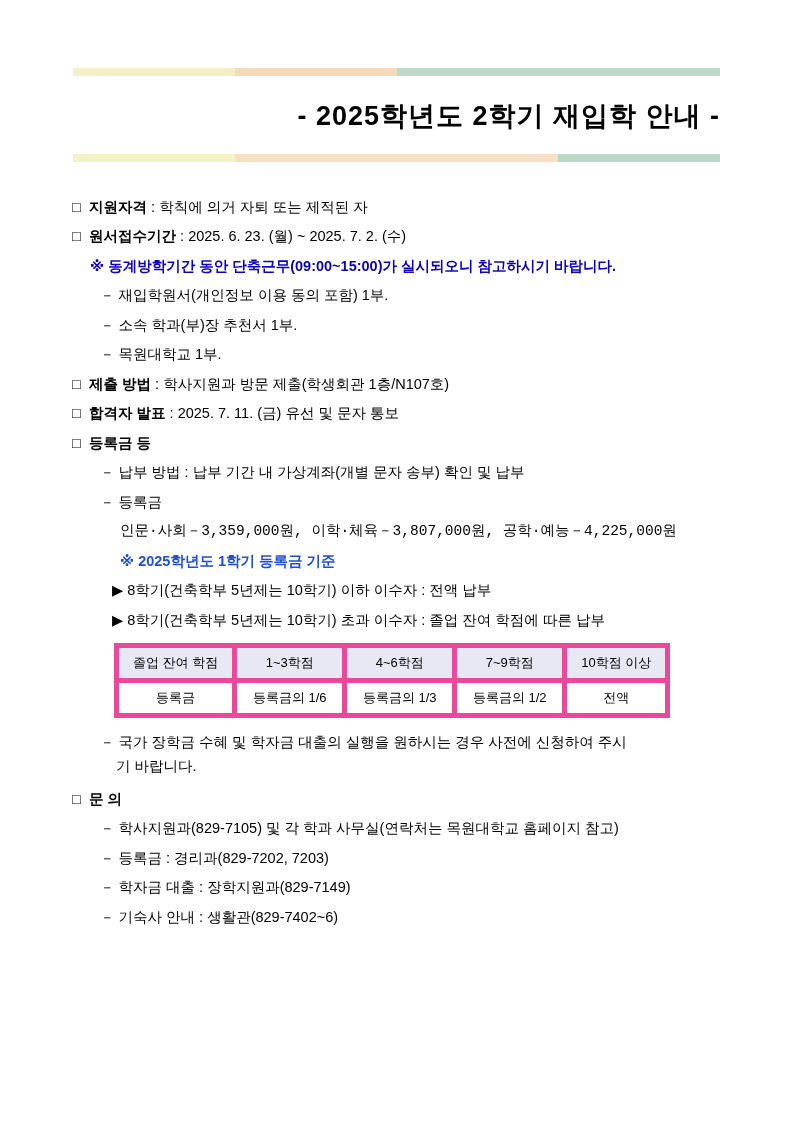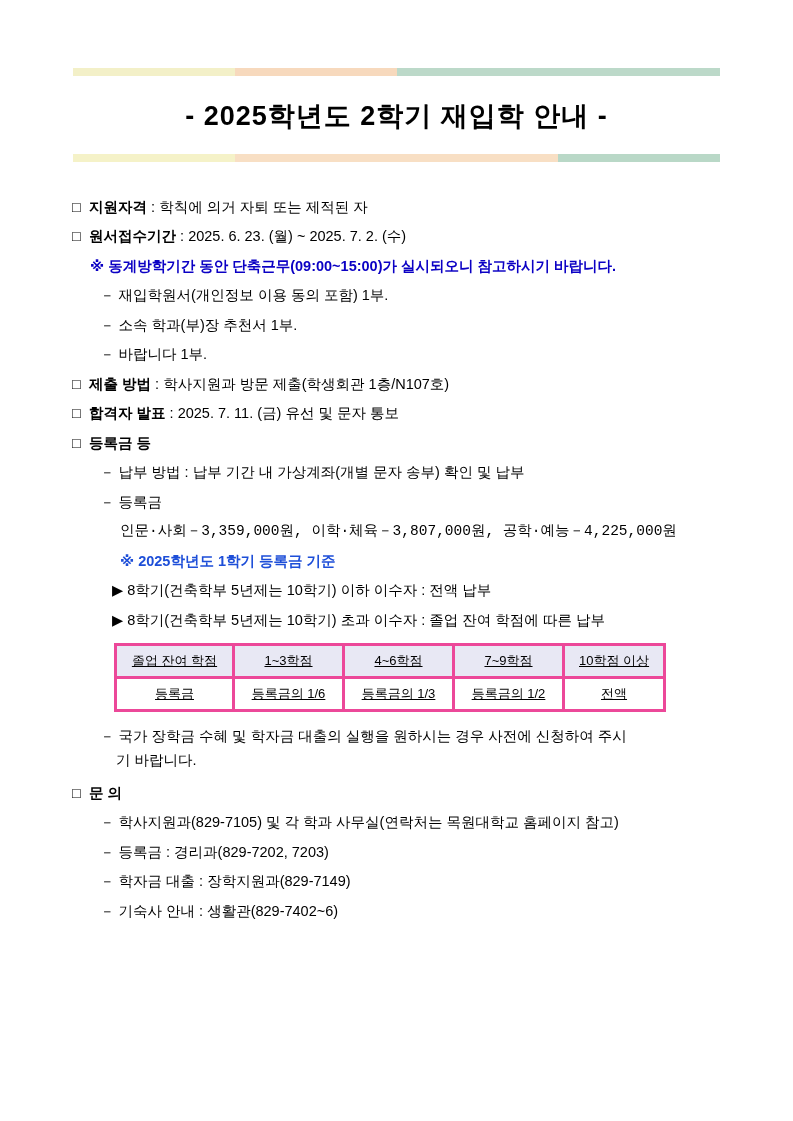--- a/index.html
+++ b/index.html
@@ -29,21 +29,21 @@
     position: relative;
   }
   .title-bar {
     height: 8px;
     display: flex;
     width: 100%;
   }
   .title-bar .seg { flex: 1 1 0; height: 100%; }
 
   .title-text {
-    text-align: center;
+    text-align: right;
     font-size: 27px;
     font-weight: bold;
     letter-spacing: 1px;
     padding: 22px 0 20px 0;
     white-space: nowrap;
   }
 
   
   .content {
     margin: 34px 72px 16px 72px;
@@ -84,26 +84,25 @@
   .tbl-wrap {
     padding-left: 42px;
     margin-top: 12px;
     margin-bottom: 13px;
   }
   table.fee {
     border-collapse: collapse;
     font-size: 13px;
   }
   table.fee th, table.fee td {
-    border: 3px solid #ec4899;
+    border: 5px solid #ec4899;
     text-align: center;
     padding: 5px 14px;
     font-weight: normal;
     white-space: nowrap;
-    text-decoration: underline;
   }
   table.fee thead th {
     background: #e8e8f4;
   }
   table.fee col.c0 { width: 118px; }
   table.fee col.c1 { width: 110px; }
   table.fee col.c2 { width: 110px; }
   table.fee col.c3 { width: 110px; }
   table.fee col.c4 { width: 100px; }
 
@@ -147,21 +146,21 @@
 
     <div class="line l1">
       <span class="box">□</span>
       <span class="lbl">원서접수기간</span><span> : </span><span>2025. 6. 23. (월) ~ 2025. 7. 2. (수)</span>
     </div>
 
     <div class="line note">※  동계방학기간 동안 단축근무(09:00~15:00)가 실시되오니 참고하시기 바랍니다.</div>
 
     <div class="line l2">－ 재입학원서(개인정보 이용 동의 포함) 1부.</div>
     <div class="line l2">－ 소속 학과(부)장 추천서 1부.</div>
-    <div class="line l2">－ 바랍니다 1부.</div>
+    <div class="line l2">－ 목원대학교 1부.</div>
 
     <div class="line l1">
       <span class="box">□</span>
       <span class="lbl">제출 방법</span><span> : </span><span>학사지원과 방문 제출(학생회관 1층/N107호)</span>
     </div>
 
     <div class="line l1">
       <span class="box">□</span>
       <span class="lbl">합격자 발표</span><span> : </span><span>2025. 7. 11. (금) 유선 및 문자 통보</span>
     </div>

